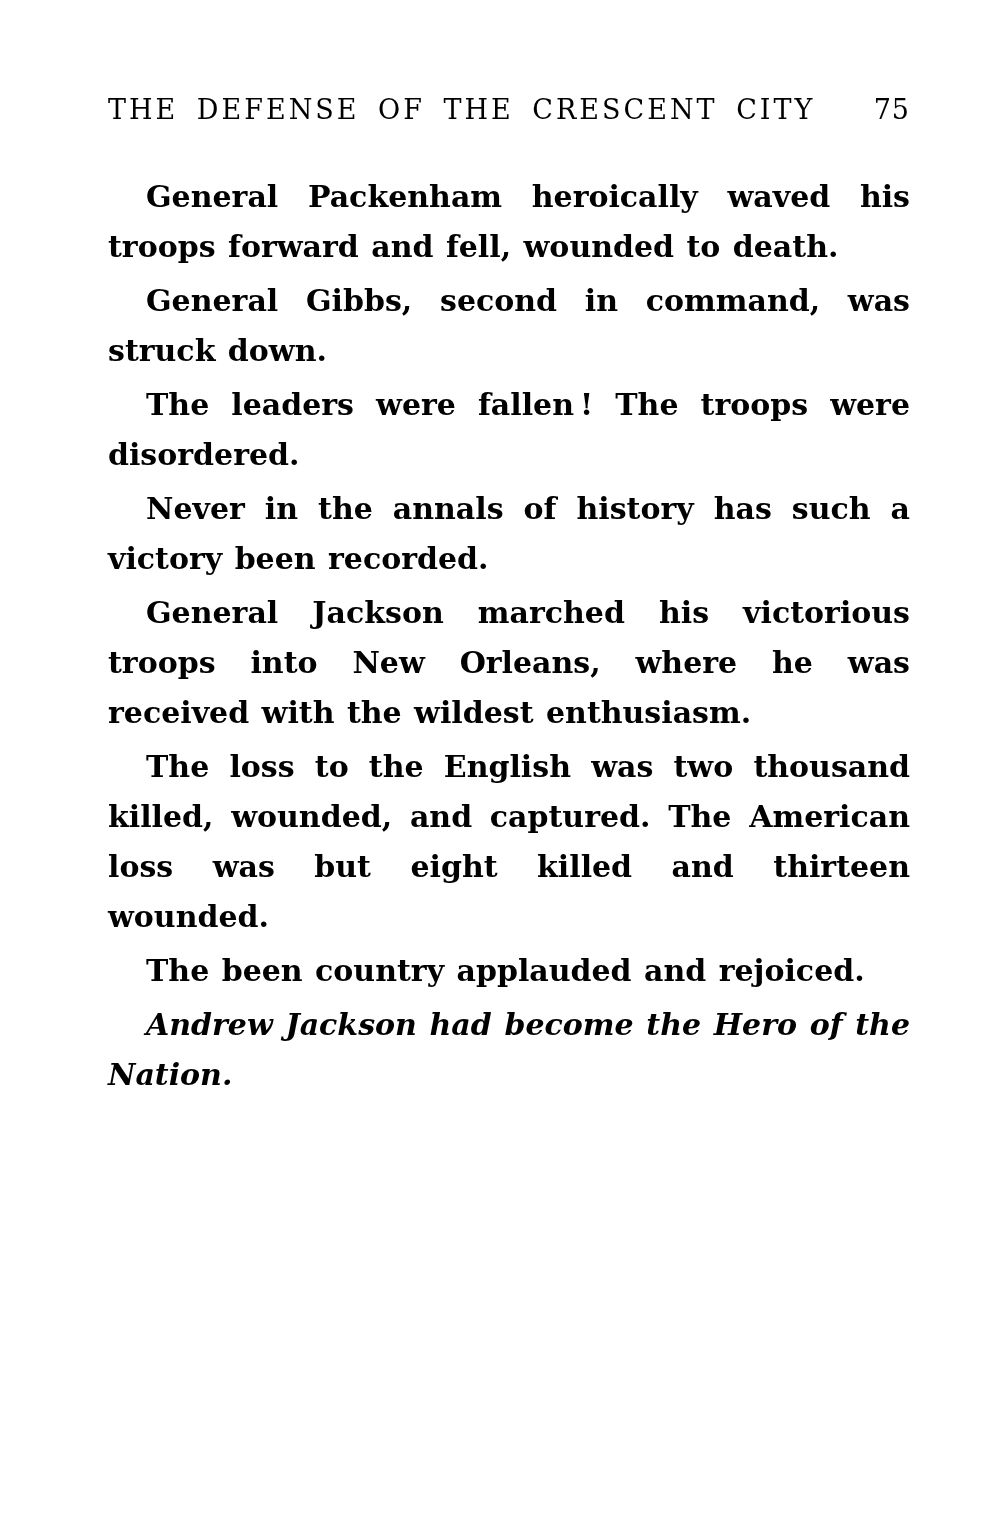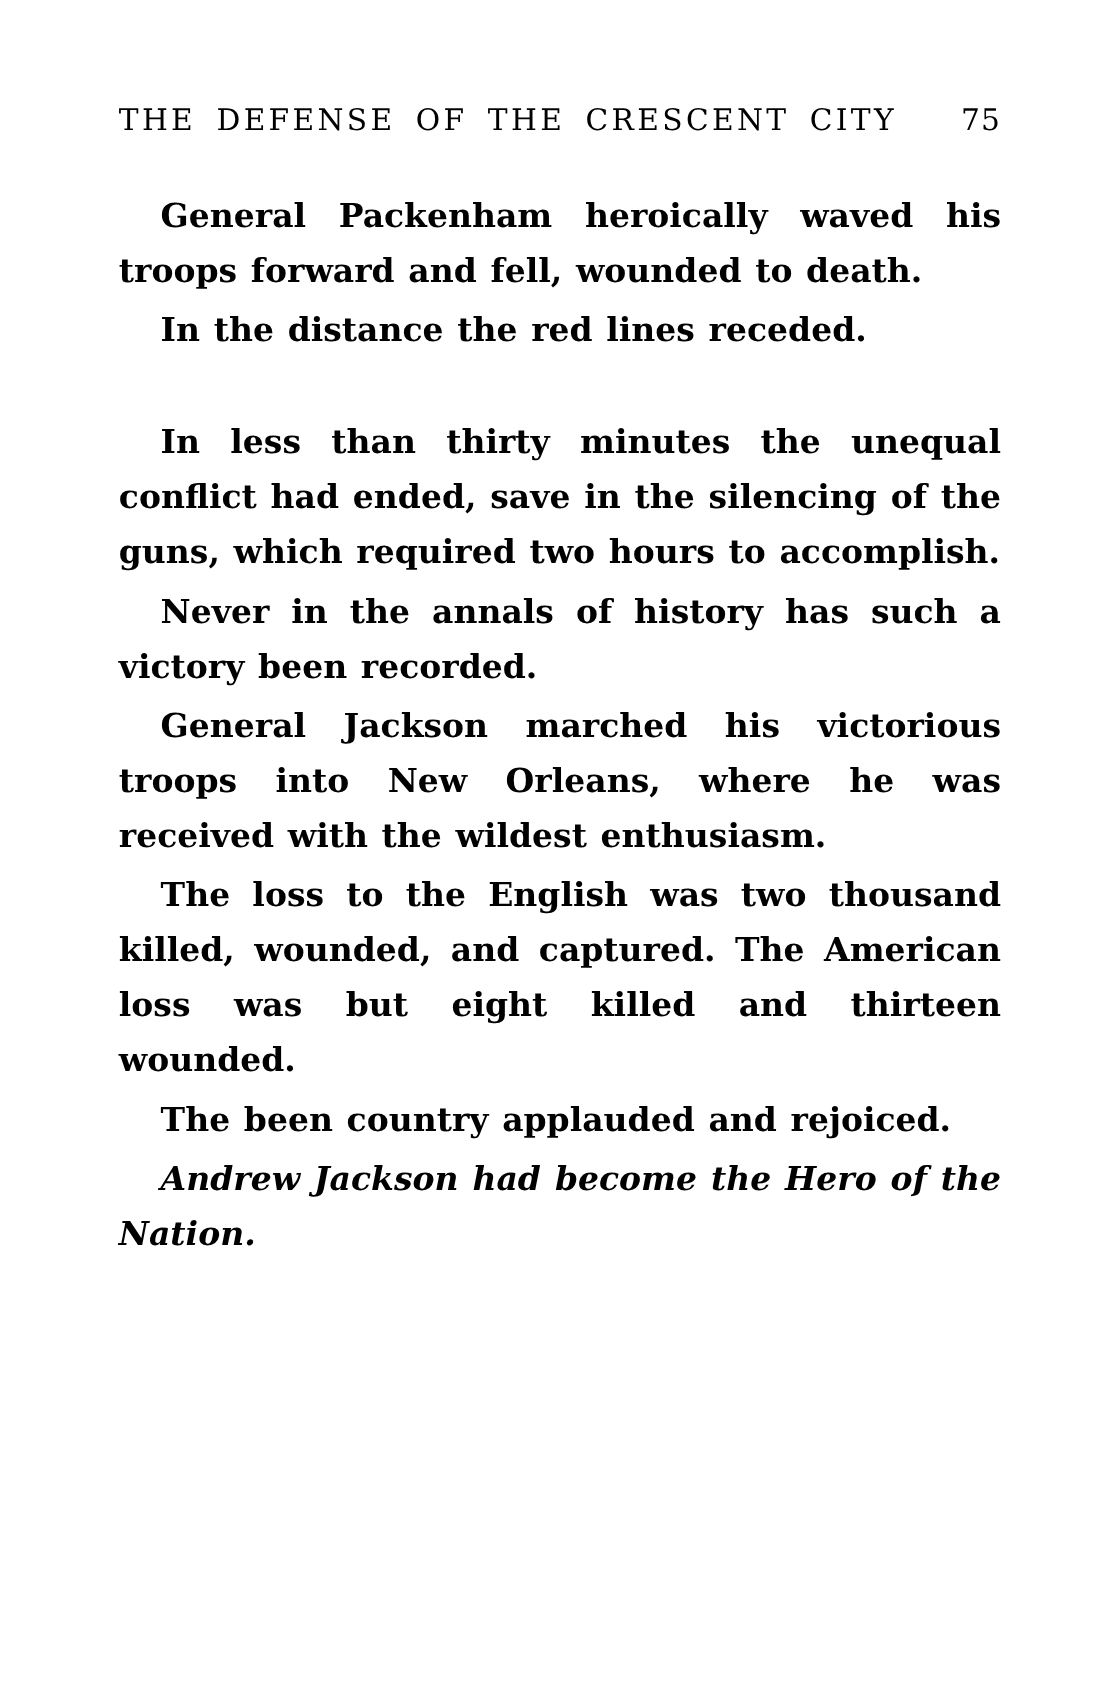--- a/index.html
+++ b/index.html
@@ -48,22 +48,22 @@
 
 <div class="page">
 
   <div class="running-head">
     <span class="head-title">THE DEFENSE OF THE CRESCENT CITY</span>
     <span class="folio">75</span>
   </div>
 
   <div class="body-text">
     <p>General Packenham heroically waved his troops forward and fell, wounded to death.</p>
-    <p>In the distance the red lines receded.</p>
-    <p class="section-start">In less than thirty minutes the unequal conflict had ended, save in the silencing of the guns, which required two hours to accomplish.</p>
+    <p>General Gibbs, second in command, was struck down.</p>
+    <p>The leaders were fallen !  The troops were disordered.</p>
     <p>Never in the annals of history has such a victory been recorded.</p>
     <p>General Jackson marched his victorious troops into New Orleans, where he was received with the wildest enthusiasm.</p>
     <p>The loss to the English was two thousand killed, wounded, and captured.  The American loss was but eight killed and thirteen wounded.</p>
     <p>The been country applauded and rejoiced.</p>
     <p class="italic">Andrew Jackson had become the Hero of the Nation.</p>
   </div>
 
 </div>
 
 </body></html>

